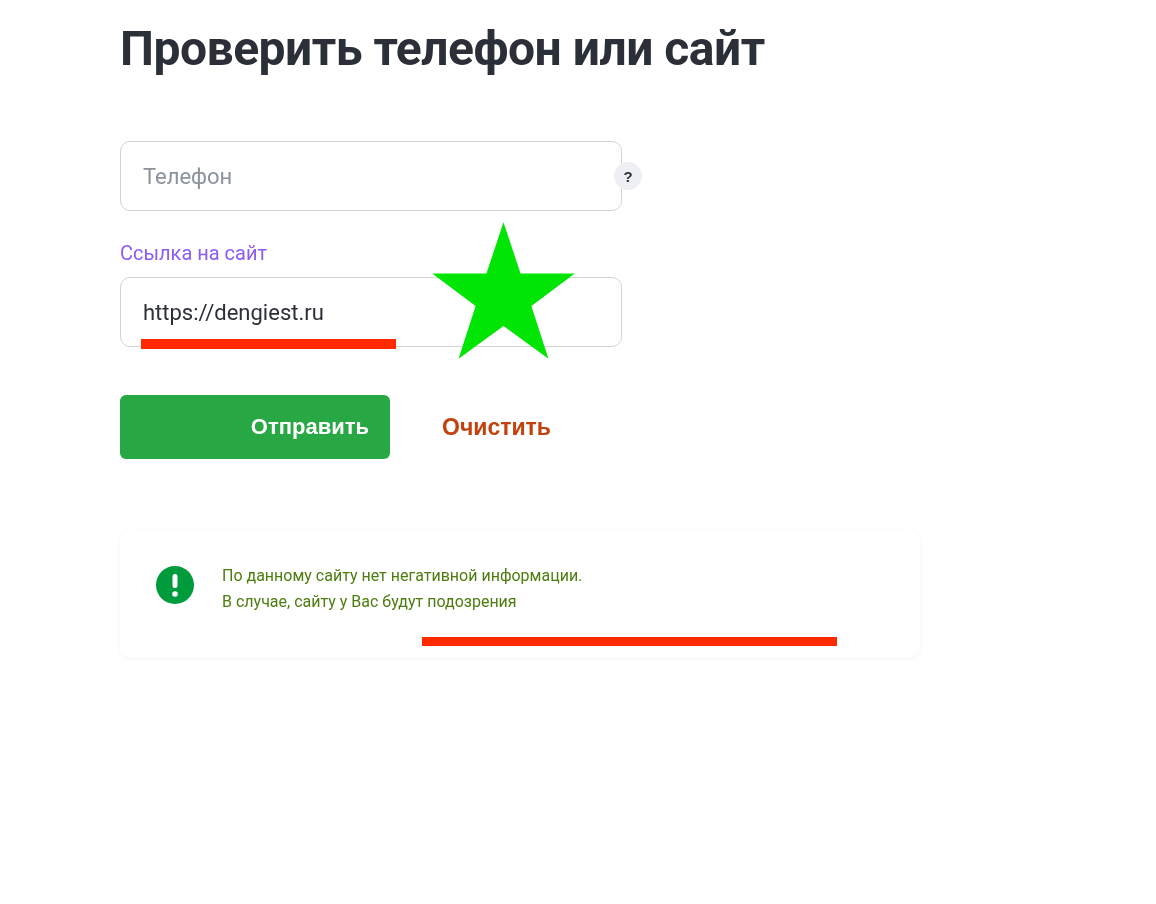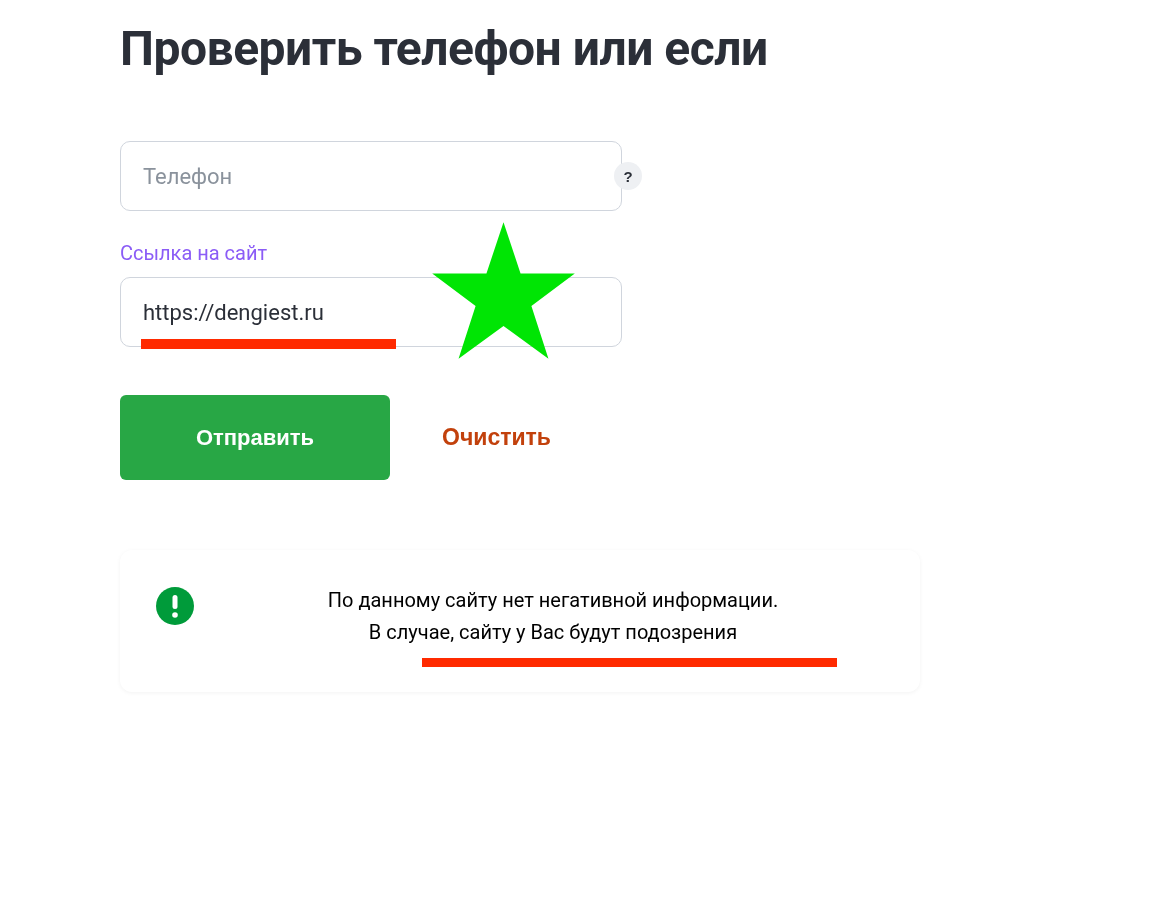--- a/index.html
+++ b/index.html
@@ -109,26 +109,27 @@
       gap: 52px;
       margin-top: 48px;
       margin-bottom: 70px;
     }
 
     .submit-button {
       background: #28a745;
       color: #ffffff;
       border: none;
       border-radius: 6px;
-      padding: 0 36px;
-      height: 85px;
+      padding: 0 21px;
+      height: 64px;
       font-size: 22px;
       font-weight: 700;
       cursor: pointer;
       min-width: 270px;
+      text-align: right;
     }
 
     .clear-button {
       background: transparent;
       color: #c2410c;
       border: none;
       font-size: 23px;
       font-weight: 700;
       cursor: pointer;
       padding: 0;
@@ -158,40 +159,39 @@
     }
 
     .result-title {
       font-size: 27px;
       font-weight: 700;
       color: #2b2f38;
       margin-bottom: 18px;
     }
 
     .result-text {
-      font-size: 20px;
-      color: #000000;
+      font-size: 16px;
+      color: #4d7c0f;
       line-height: 1.6;
-      text-align: center;
     }
 
     .underline-red-2 {
       position: absolute;
       left: 200px;
       top: 74px;
       width: 415px;
       height: 9px;
       background: #ff2a00;
     }
   </style>
 </head>
 <body>
 
 <div class="container">
-  <h1 class="page-title">Проверить телефон или если</h1>
+  <h1 class="page-title">Проверить телефон или сайт</h1>
 
   <div class="form-group">
     <div class="input-wrapper">
       <input type="text" class="text-input" placeholder="Телефон" style="">
       <button class="help-button">
         <span>?</span>
       </button>
     </div>
   </div>
 

